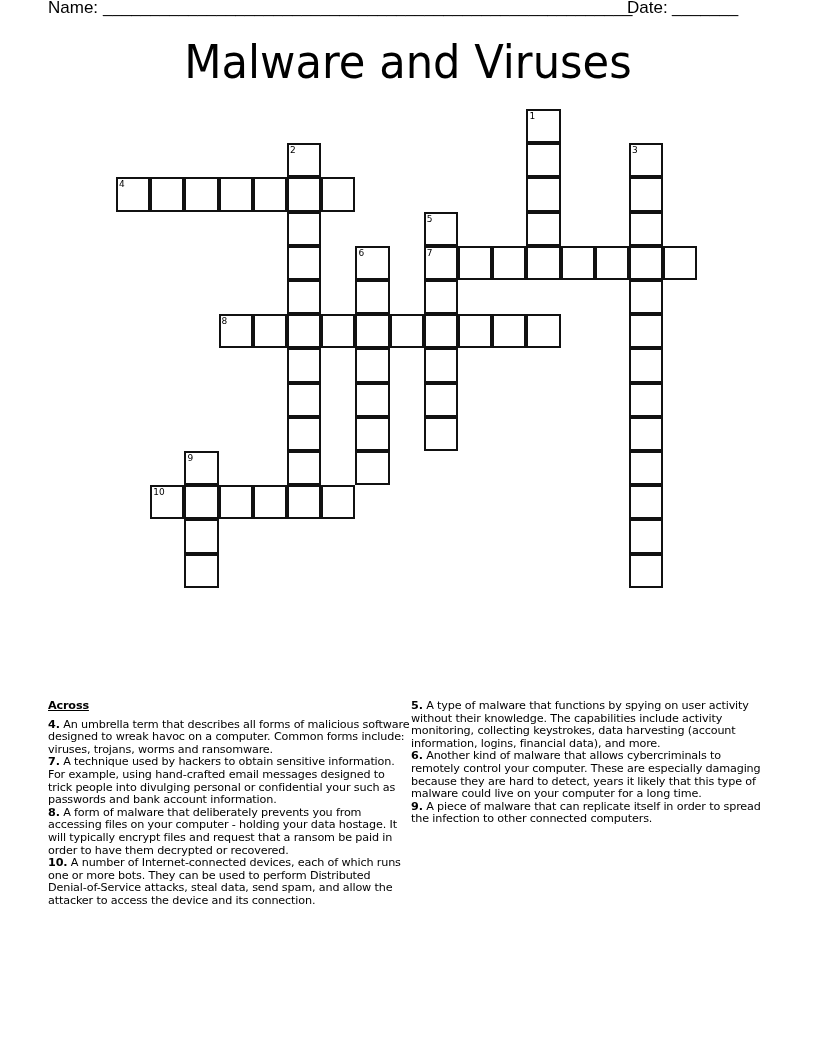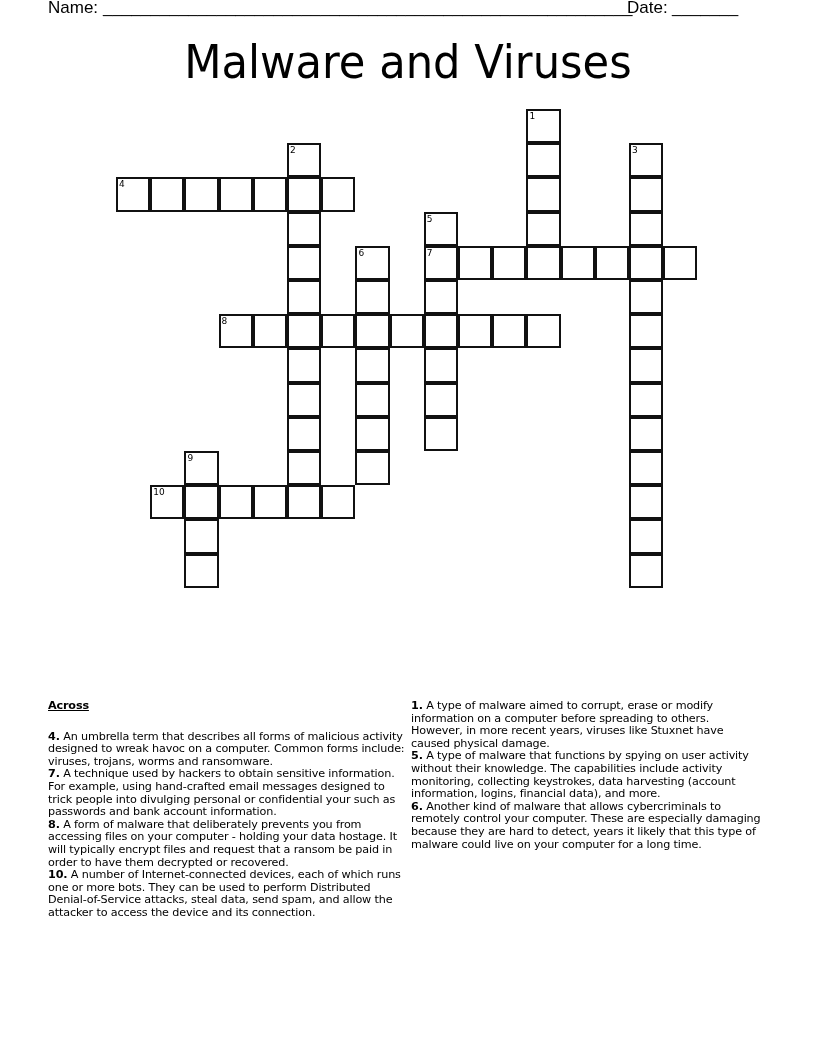--- a/index.html
+++ b/index.html
@@ -26,21 +26,21 @@
   .cell .num {
     position: absolute; left: 1px; top: 0px; font-family: "DejaVu Sans", sans-serif;
     font-size: 9px; line-height: 10px;
   }
   .clues {
     position: absolute; top: 700px; font-family: "DejaVu Sans", sans-serif;
     font-size: 11.2px; line-height: 12.6px; letter-spacing: -0.15px;
   }
   #clues-across { left: 48px; width: 362px; }
   #clues-down { left: 411px; width: 350px; }
-  .clue-heading { font-weight: bold; text-decoration: underline; margin-bottom: 18px; }
+  .clue-heading { font-weight: bold; text-decoration: underline; margin-bottom: 6px; }
   .clue .n { font-weight: bold; }
 </style>
 </head>
 <body>
 
 <div class="header-line">
   <span id="name-label">Name:</span>
   <span id="name-line">________________________________________________________</span>
   <span id="date-label">Date:</span>
   <span id="date-line">_______</span>
@@ -135,23 +135,23 @@
     <div class="cell" style="left: 151.2px; top: 486.2px;">
       <span class="num">10</span>
     </div>
     <div class="cell" style="left: 219.6px; top: 486.2px;"></div>
     <div class="cell" style="left: 253.8px; top: 486.2px;"></div>
     <div class="cell" style="left: 322.2px; top: 486.2px;"></div>
   </div>
 
 <div class="clues" id="clues-across">
   <div class="clue-heading">Across</div>
-  <div class="clue"><span class="n">4.</span> <span>An umbrella term that describes all forms of malicious activity designed to wreak havoc on a computer. Common forms include: viruses, trojans, worms and ransomware.</span></div>
+  <div class="clue"><span class="n">4.</span> <span>An umbrella term that describes all forms of malicious software designed to wreak havoc on a computer. Common forms include: viruses, trojans, worms and ransomware.</span></div>
   <div class="clue"><span class="n">7.</span> <span>A technique used by hackers to obtain sensitive information. For example, using hand-crafted email messages designed to trick people into divulging personal or confidential your such as passwords and bank account information.</span></div>
   <div class="clue"><span class="n">8.</span> <span>A form of malware that deliberately prevents you from accessing files on your computer - holding your data hostage. It will typically encrypt files and request that a ransom be paid in order to have them decrypted or recovered.</span></div>
   <div class="clue"><span class="n">10.</span> <span>A number of Internet-connected devices, each of which runs one or more bots. They can be used to perform Distributed Denial-of-Service attacks, steal data, send spam, and allow the attacker to access the device and its connection.</span></div>
 </div>
 
 <div class="clues" id="clues-down">
-  <div class="clue"><span class="n">1.</span> <span>A type of malware aimed to corrupt, erase or modify information on a computer before spreading to others. However, in more recent years, viruses like Stuxnet have caused physical damage.</span></div>
   <div class="clue"><span class="n">5.</span> <span>A type of malware that functions by spying on user activity without their knowledge. The capabilities include activity monitoring, collecting keystrokes, data harvesting (account information, logins, financial data), and more.</span></div>
   <div class="clue"><span class="n">6.</span> <span>Another kind of malware that allows cybercriminals to remotely control your computer. These are especially damaging because they are hard to detect, years it likely that this type of malware could live on your computer for a long time.</span></div>
+  <div class="clue"><span class="n">9.</span> <span>A piece of malware that can replicate itself in order to spread the infection to other connected computers.</span></div>
 </div>
 
 </body></html>

